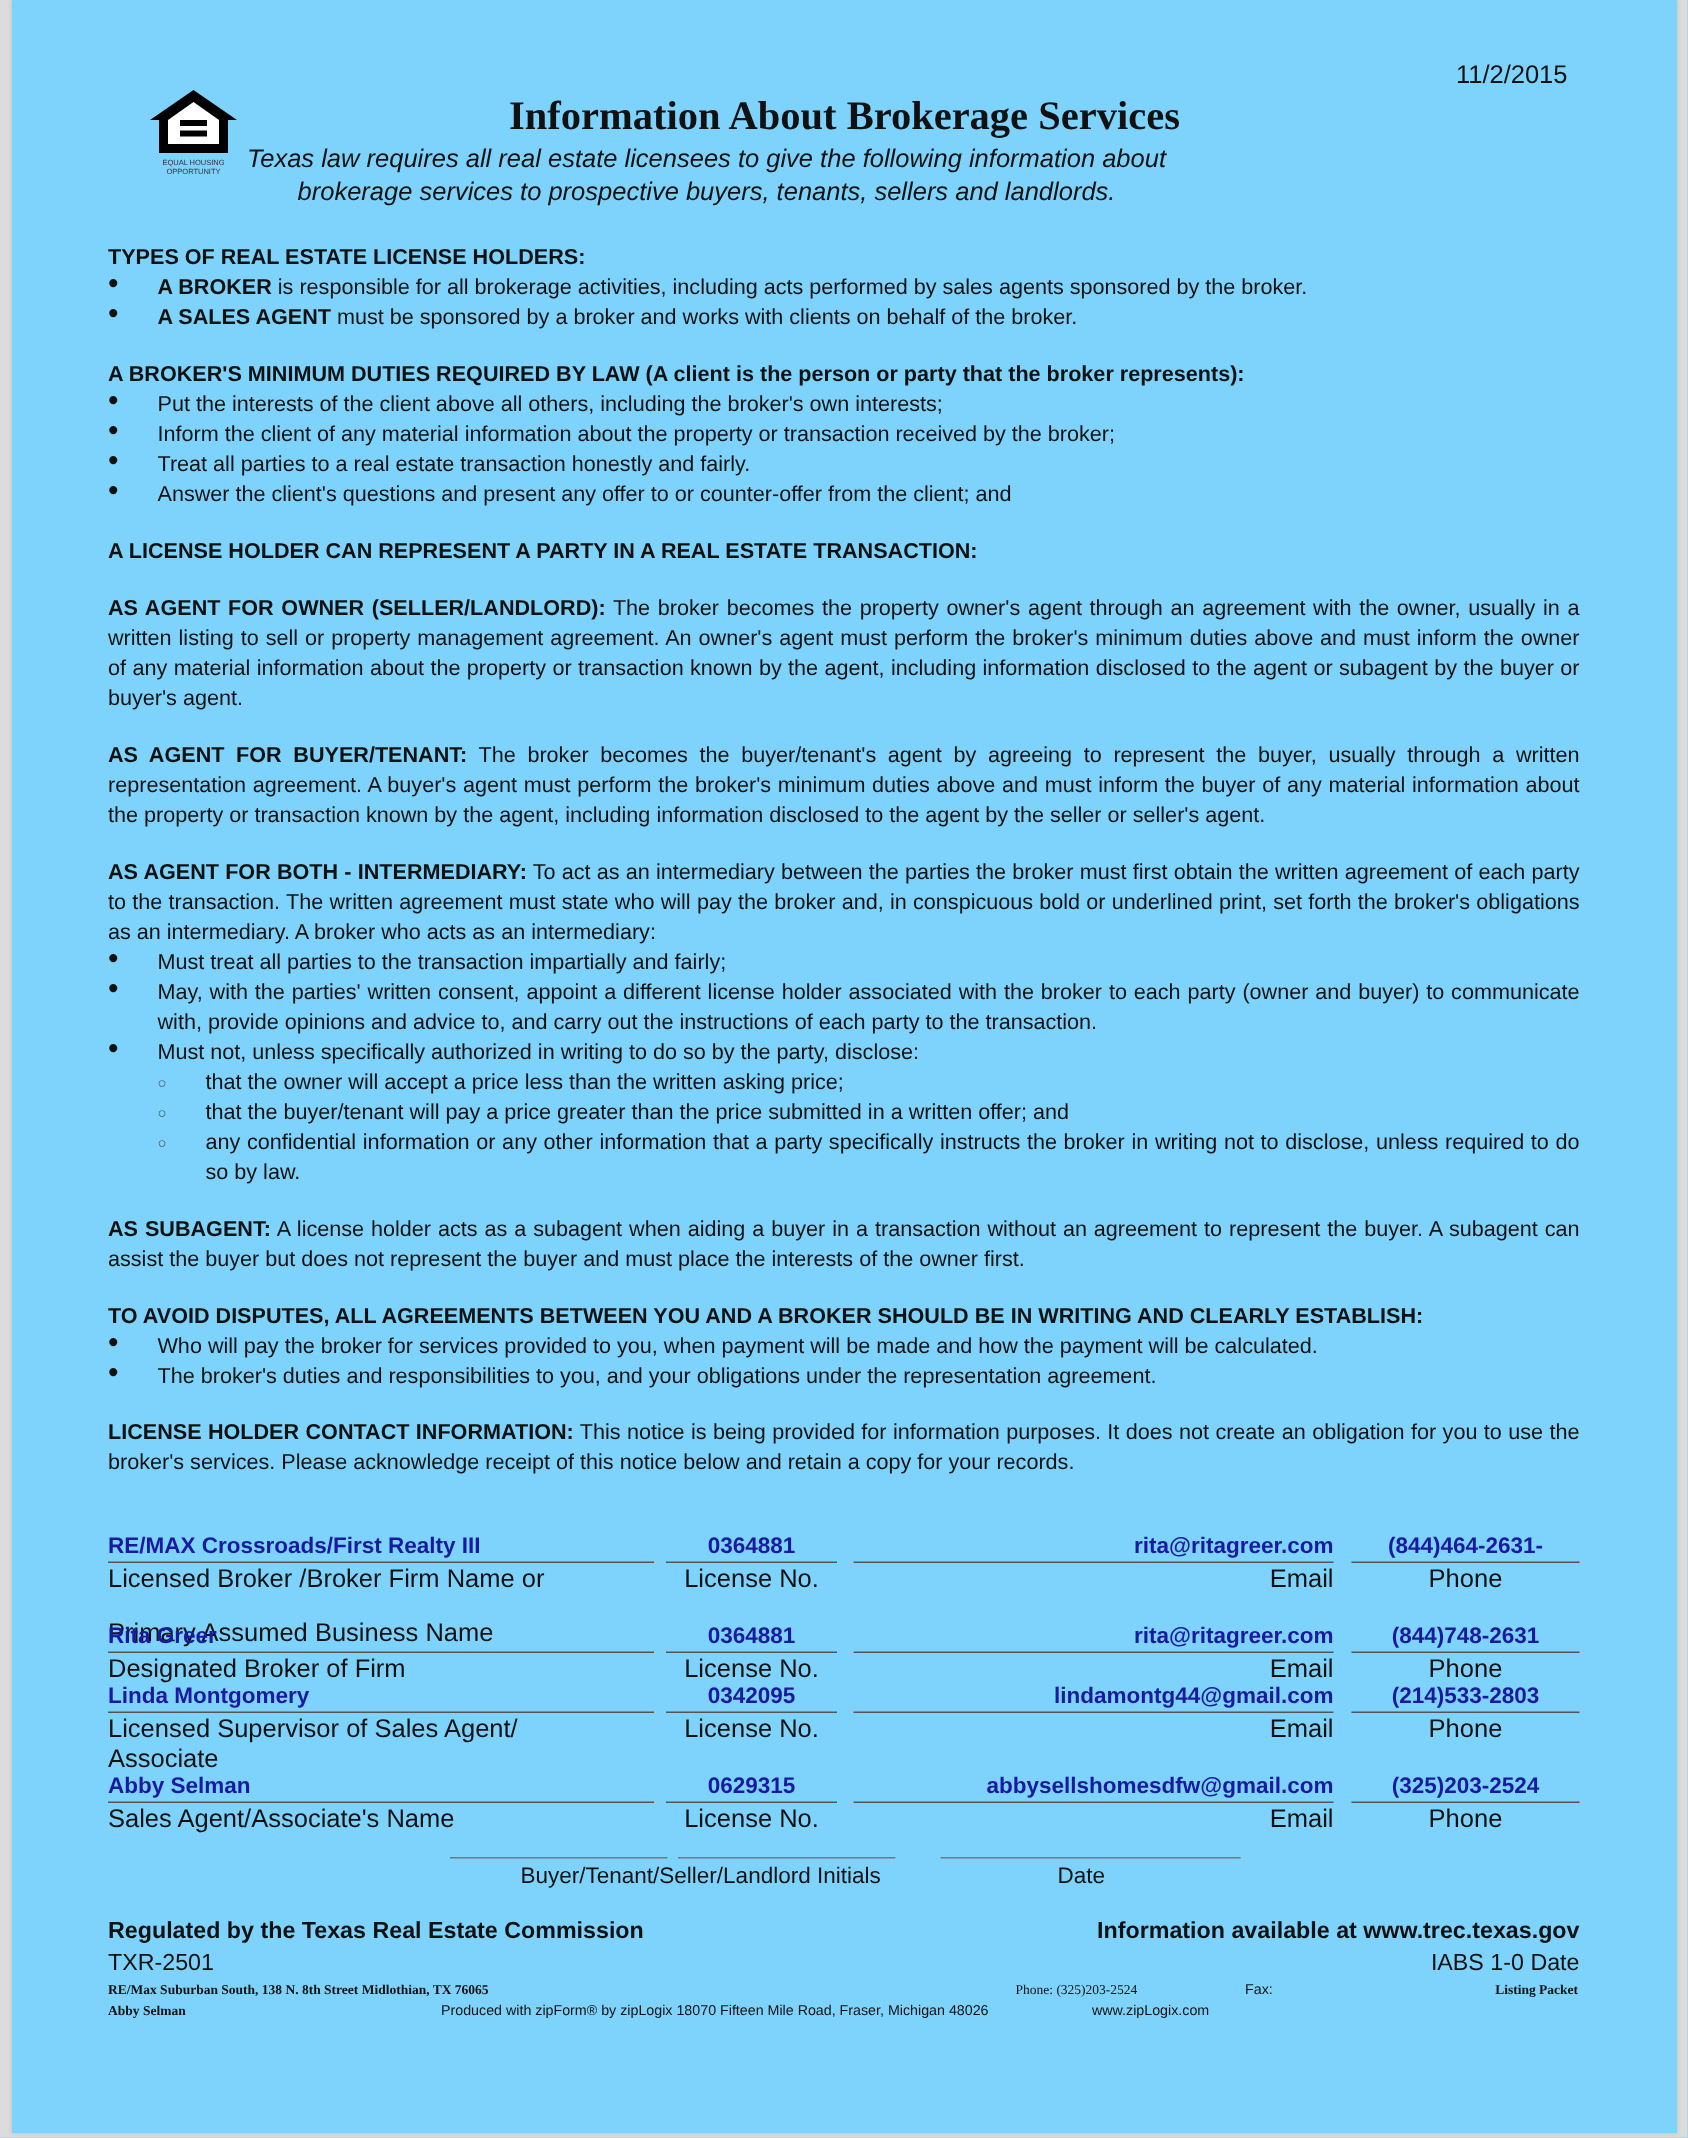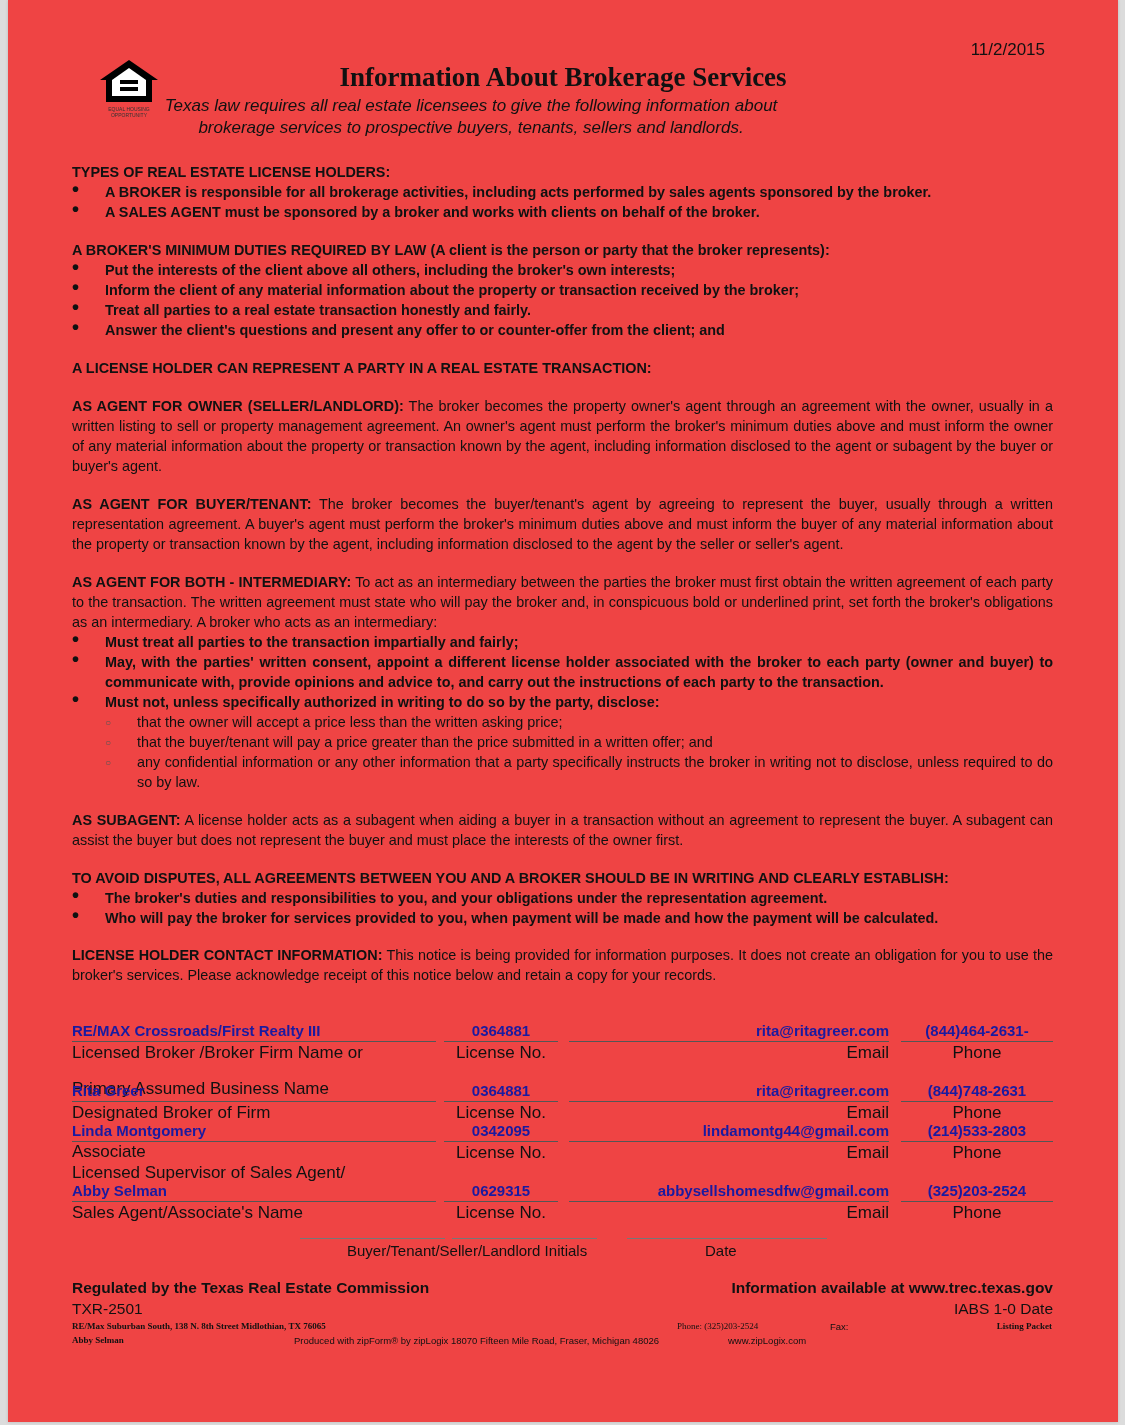--- a/index.html
+++ b/index.html
@@ -1,32 +1,32 @@
 <!DOCTYPE html>
 <html><head>
 <meta charset="utf-8">
 <style>
   html,body{margin:0;padding:0;}
   body{width:1125px;height:1425px;background:#dcdcdc;position:relative;overflow:hidden;
        font-family:"Liberation Sans",sans-serif;color:#111;}
-  .page{position:absolute;left:8px;top:0;width:1110px;height:1422px;background:#ef4444;
+  .page{position:absolute;left:8px;top:0;width:1110px;height:1422px;background:#7dd3fc;
         box-shadow:0 0 3px rgba(0,0,0,0.15);}
   .abs{position:absolute;}
   .date{right:73px;top:40px;font-size:17px;}
   .logo{left:86px;top:58px;width:70px;height:66px;}
   .logo-cap{position:absolute;left:0;width:70px;text-align:center;font-size:5px;line-height:6px;color:#333;}
   .title{left:0;width:1110px;top:62px;text-align:center;font-family:Liberation Serif, serif;
          font-weight:bold;font-size:27px;}
   .subtitle{left:0;width:926px;top:95px;text-align:center;font-style:italic;font-size:17px;line-height:22px;}
   .content{left:64px;top:162px;width:981px;font-size:14.4px;line-height:20px;}
   .content p{margin:0;text-align:justify;}
   .h{font-weight:bold;}
   .sec{margin-top:18px;}
   ul.b{list-style:none;margin:0;padding:0;}
-  ul.b li{position:relative;padding-left:33px;text-align:justify;font-weight:bold;}
+  ul.b li{position:relative;padding-left:33px;text-align:justify;}
   ul.b li:before{content:"\2022";position:absolute;left:0;top:-3px;font-size:20px;}
   ul.c{list-style:none;margin:0;padding:0 0 0 33px;}
   ul.c li{position:relative;padding-left:32px;text-align:justify;}
   ul.c li:before{content:"\25CB";position:absolute;left:0;top:1px;font-size:10px;color:#555;}
   .contacts{left:64px;top:1022px;width:981px;}
   .crow{position:relative;height:60px;}
   .crow.short{height:40px;}
   .cell{position:absolute;top:0;}
   .val{color:#1a1aa0;font-weight:bold;font-size:15px;line-height:18px;border-bottom:1.5px solid #555;height:19px;}
   .lbl{font-size:17px;line-height:20px;margin-top:1px;}
@@ -113,22 +113,22 @@
       </ul>
     </div>
 
     <div class="sec">
       <p><b>AS SUBAGENT:</b><span> A license holder acts as a subagent when aiding a buyer in a transaction without an agreement to represent the buyer. A subagent can assist the buyer but does not represent the buyer and must place the interests of the owner first.</span></p>
     </div>
 
     <div class="sec" style="margin-top:18px;">
       <p class="h">TO AVOID DISPUTES, ALL AGREEMENTS BETWEEN YOU AND A BROKER SHOULD BE IN WRITING AND CLEARLY ESTABLISH:</p>
       <ul class="b">
+        <li>Who will pay the broker for services provided to you, when payment will be made and how the payment will be calculated.</li>
         <li>The broker's duties and responsibilities to you, and your obligations under the representation agreement.</li>
-        <li>Who will pay the broker for services provided to you, when payment will be made and how the payment will be calculated.</li>
       </ul>
     </div>
 
     <div class="sec" style="margin-top:17px;">
       <p><b>LICENSE HOLDER CONTACT INFORMATION:</b><span> This notice is being provided for information purposes. It does not create an obligation for you to use the broker's services. Please acknowledge receipt of this notice below and retain a copy for your records.</span></p>
     </div>
   </div>
 
   <div class="abs contacts">
     <div class="crow" style="height:60px;">
@@ -164,22 +164,22 @@
           <div class="lbl">Email</div>
         </div>
       <div class="cell c4">
           <div class="val">(844)748-2631</div>
           <div class="lbl">Phone</div>
         </div>
     </div>
     <div class="crow">
       <div class="cell c1">
           <div class="val">Linda Montgomery</div>
+          <div class="lbl">Licensed Supervisor of Sales Agent/</div>
           <div class="lbl" style="margin-top:0">Associate</div>
-          <div class="lbl">Licensed Supervisor of Sales Agent/</div>
         </div>
       <div class="cell c2">
           <div class="val">0342095</div>
           <div class="lbl">License No.</div>
         </div>
       <div class="cell c3">
           <div class="val">lindamontg44@gmail.com</div>
           <div class="lbl">Email</div>
         </div>
       <div class="cell c4">

